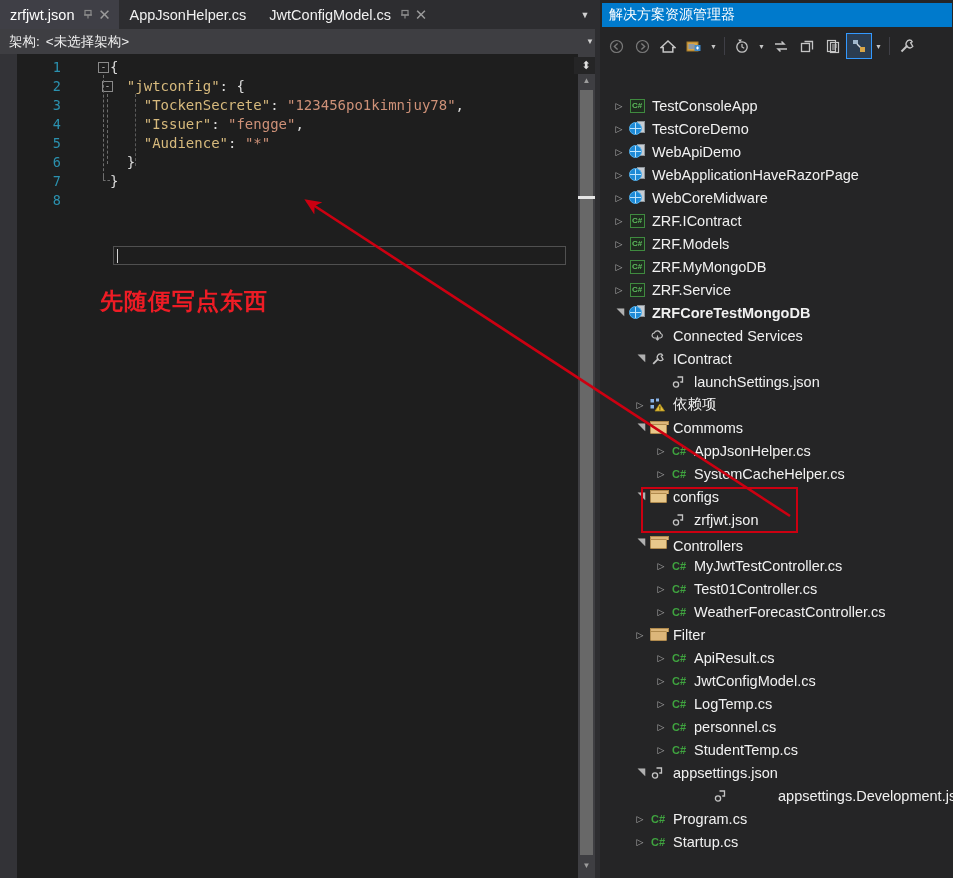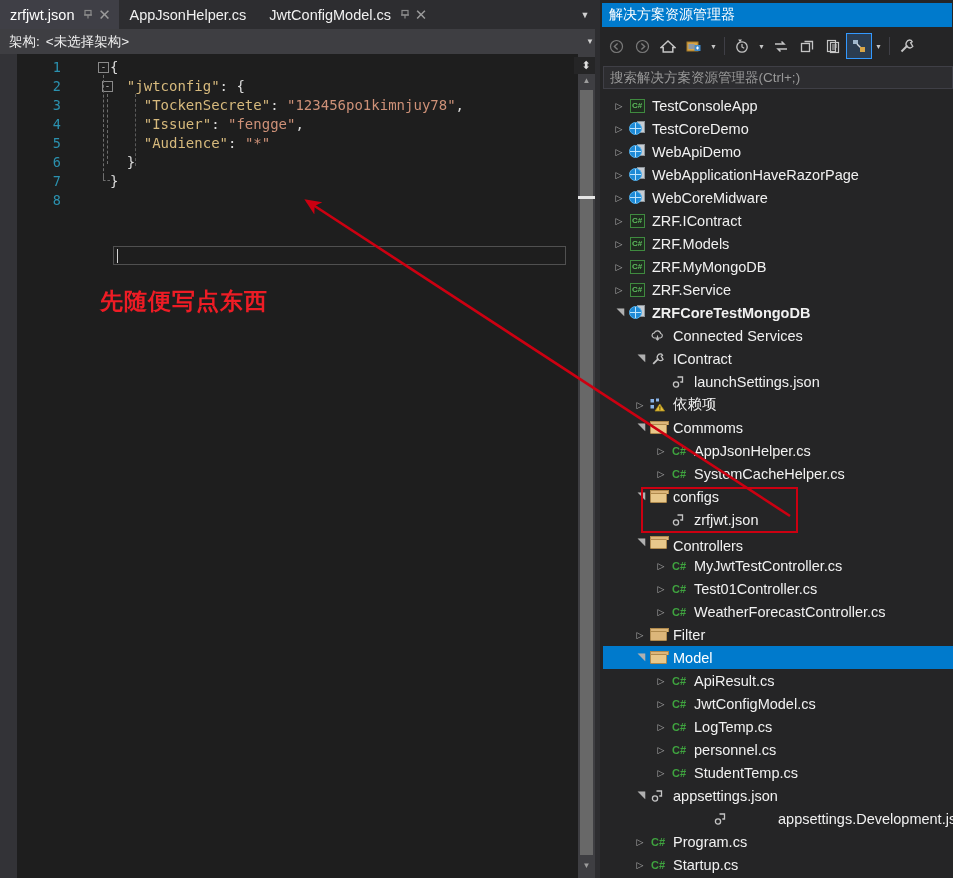--- a/index.html
+++ b/index.html
@@ -451,21 +451,20 @@
         </div>
         <div class="tb-caret">▼</div>
         <div class="tb-sep"></div>
         <div class="tb-btn">
           <svg width="16" height="16" viewBox="0 0 16 16">
             <path d="M10.5 1.5 a3.8 3.8 0 1 0 3.2 5.4 l-3.0 -3.0 l1.2 -1.2 z" fill="none" stroke="currentColor" stroke-width="1.4" transform="rotate(15 8 8)"></path>
             <path d="M8.5 7.5 L2.5 13.5" stroke="currentColor" stroke-width="2"></path>
           </svg>
         </div>
       </div>
-    <div id="se-search">搜索解决方案资源管理器(Ctrl+;)</div>
     <div id="se-tree">
         <div class="tree-row" style="padding-left: 8px;">
           <span class="expander">▷</span>
           <span class="tree-icon">
             <span class="ic-cs">C#</span>
           </span>
           <span class="tree-label">TestConsoleApp</span>
         </div>
         <div class="tree-row" style="padding-left: 8px;">
           <span class="expander">▷</span>
@@ -666,30 +665,20 @@
         </div>
         <div class="tree-row" style="padding-left: 29px;">
           <span class="expander">▷</span>
           <span class="tree-icon">
             <span class="ic-folder">
               <span class="tab"></span>
               <span class="body"></span>
             </span>
           </span>
           <span class="tree-label">Filter</span>
-        </div>
-        <div class="tree-row selected" style="padding-left: 29px;">
-          <span class="expander" style="transform: rotate(-90deg); font-size: 10px;">◢</span>
-          <span class="tree-icon">
-            <span class="ic-folder open">
-              <span class="tab"></span>
-              <span class="body"></span>
-            </span>
-          </span>
-          <span class="tree-label">Model</span>
         </div>
         <div class="tree-row" style="padding-left: 50px;">
           <span class="expander">▷</span>
           <span class="tree-icon">
             <span class="ic-cs-plain">C#</span>
           </span>
           <span class="tree-label">ApiResult.cs</span>
         </div>
         <div class="tree-row" style="padding-left: 50px;">
           <span class="expander">▷</span>

